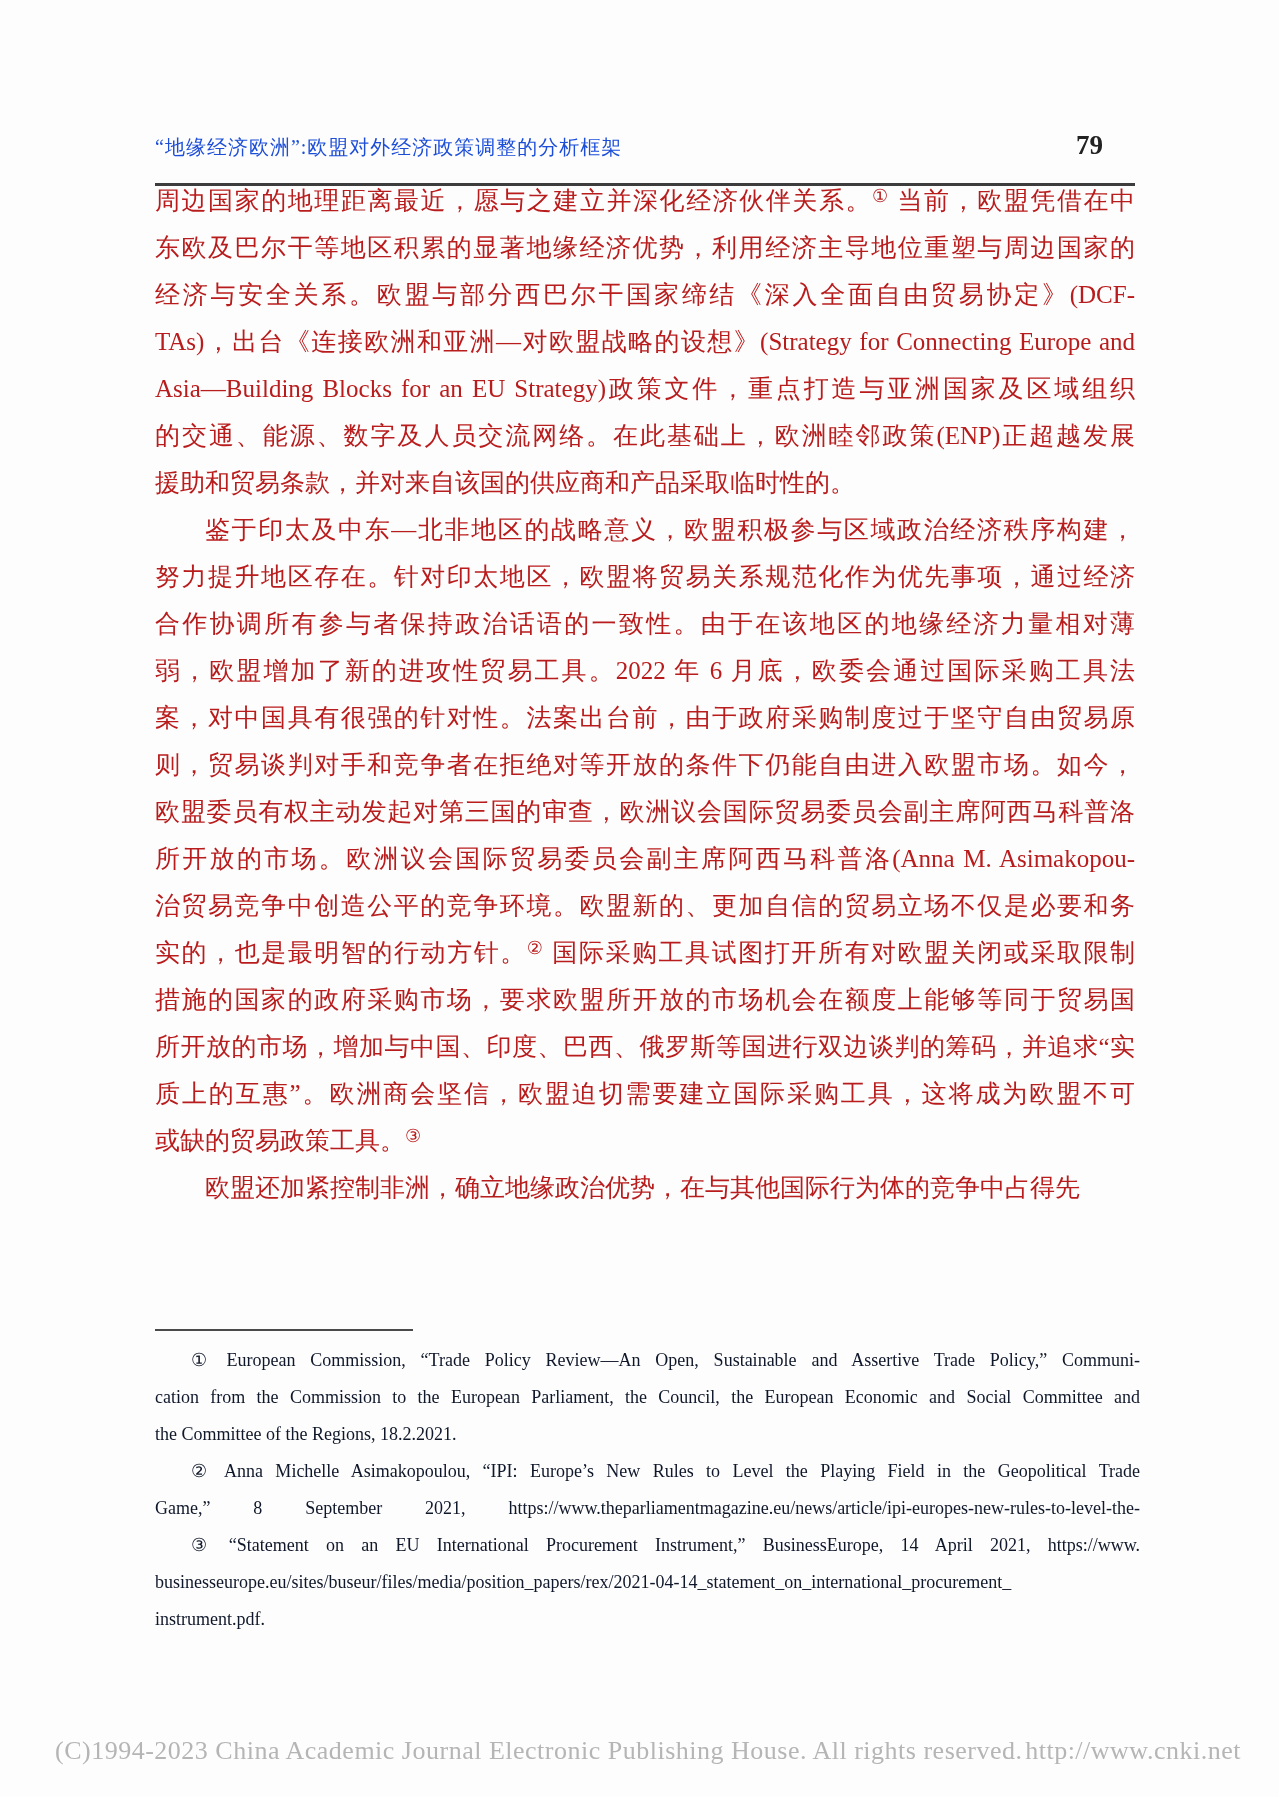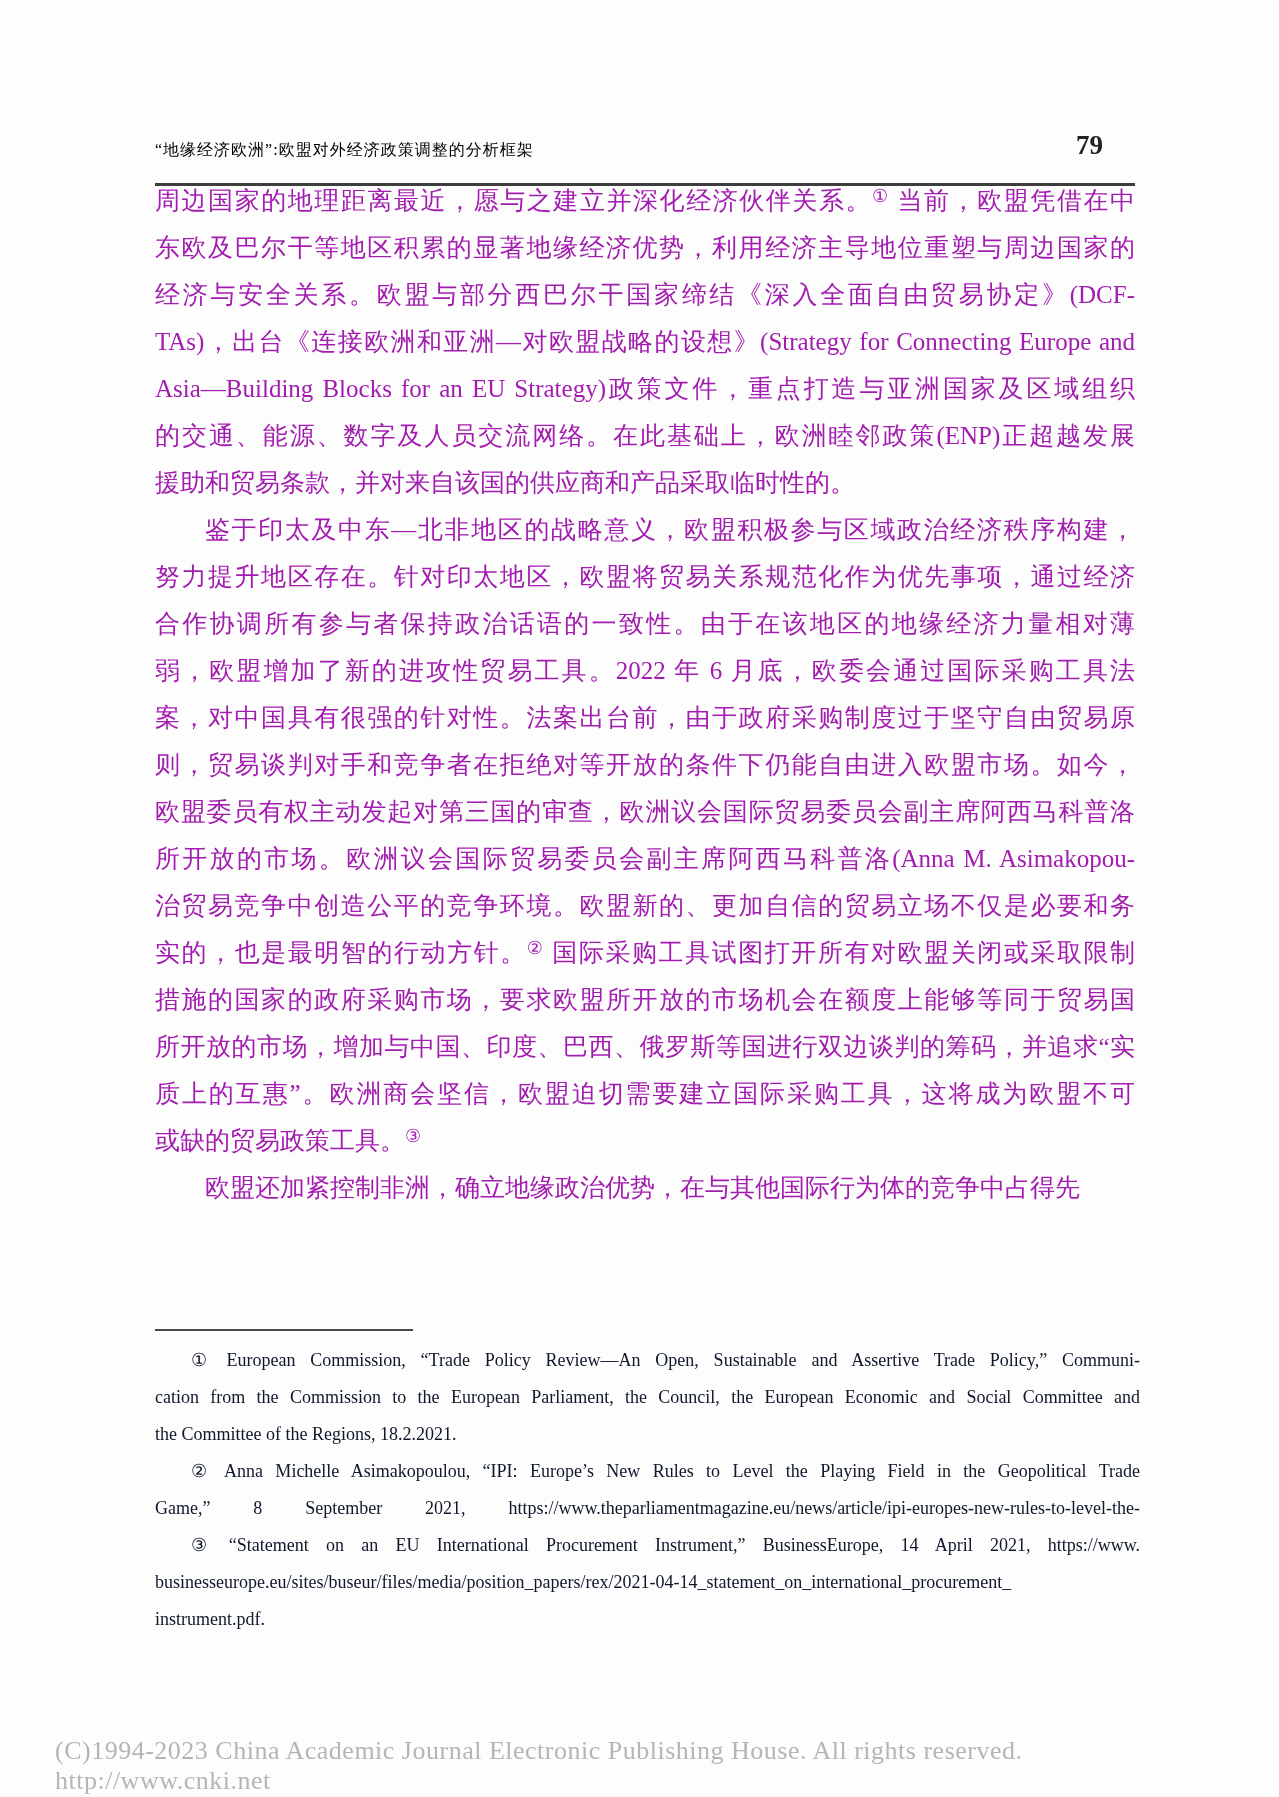--- a/index.html
+++ b/index.html
@@ -11,42 +11,42 @@
     color: #1c1c1c;
     overflow: hidden;
     margin: 0 auto;
   }
   .header {
     position: absolute;
     left: 155px; width: 980px; top: 130px;
     display: flex; justify-content: space-between; align-items: flex-end;
   }
   .header-title {
-    font-size: 16px;
+    font-size: 20px;
     letter-spacing: 1px;
-    color: #000000;
+    color: #1d4ed8;
     font-family: Liberation Serif, serif;
   }
   .page-number {
     font-size: 27px;
     color: #222;
     margin-right: 32px;
     font-weight: bold;
   }
   .header-rule {
     position: absolute;
     left: 155px; width: 980px; top: 183px; height: 3px;
     background: #3d3d3d;
   }
   .body-text {
     position: absolute;
     left: 155px; width: 980px; top: 177px;
     font-size: 25px;
     line-height: 47px;
-    color: #a21caf;
+    color: #b91c1c;
   }
   .tline {
     height: 47px;
     overflow: hidden;
     text-align: justify;
   }
   .tline.fill { text-align-last: justify; }
   .tline.indent { text-indent: 2em; }
   .fnref {
     font-size: 0.72em;
@@ -66,21 +66,20 @@
     color: #0f172a;
   }
   .footnotes .tline { height: 37px; }
   .footer {
     position: absolute;
     left: 55px; width: 1186px; top: 1736px;
     display: flex; justify-content: space-between; align-items: baseline;
     font-size: 26px;
     color: #b5b5b5;
     letter-spacing: 0.5px;
-    flex-direction: column;
   }
 </style>
 </head>
 <body>
 
 <div class="page">
 
   <div class="header">
     <span class="header-title">“地缘经济欧洲”:欧盟对外经济政策调整的分析框架</span>
     <span class="page-number">79</span>

